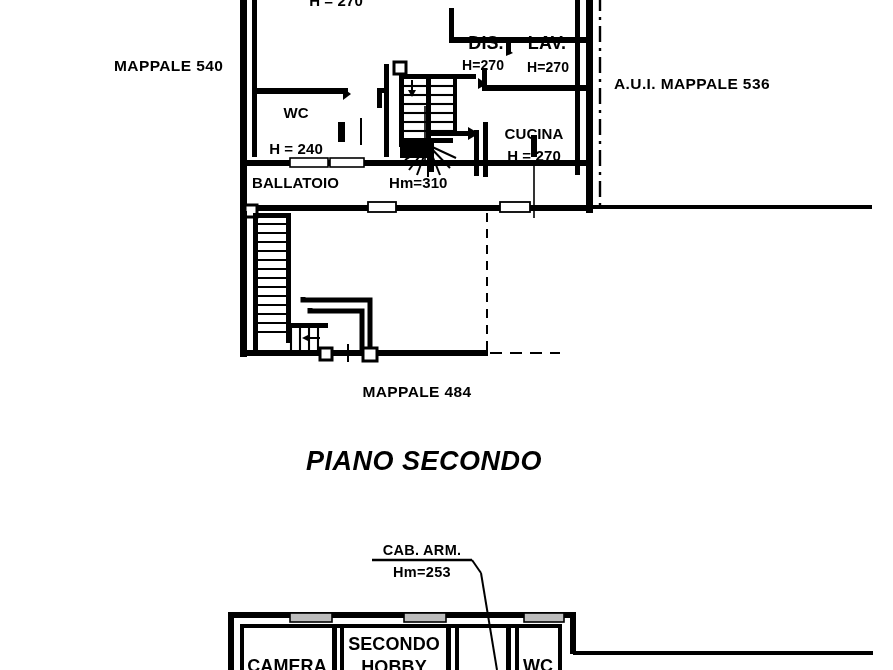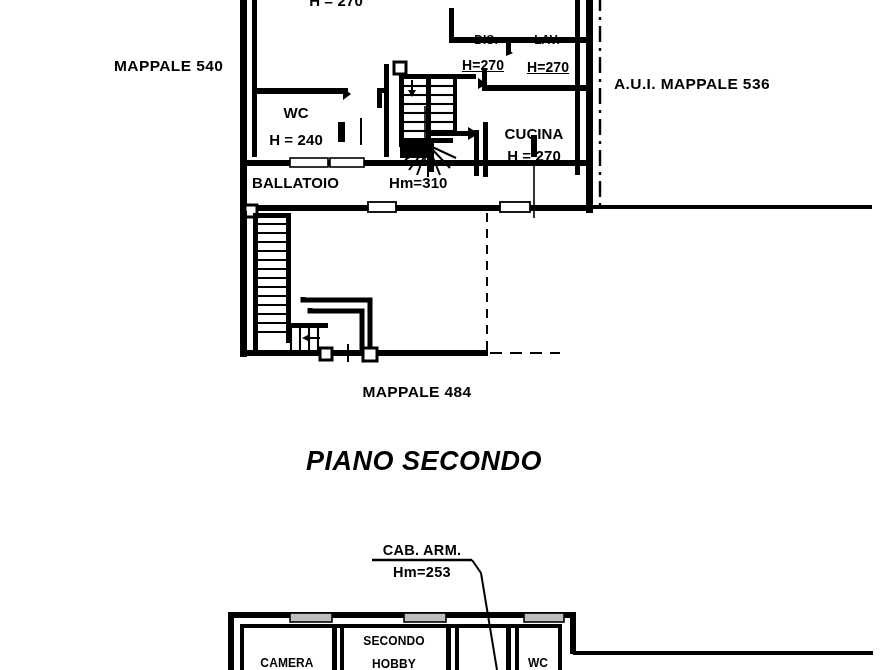--- a/index.html
+++ b/index.html
@@ -34,23 +34,23 @@
   .lbl {
     position: absolute;
     white-space: nowrap;
     font-family: "Liberation Sans", sans-serif;
     font-weight: bold;
     color: #000;
     line-height: 1.05;
     letter-spacing: 0.1px;
   }
   .lbl-room      { font-size: 15px; }
-  .lbl-room-sm   { font-size: 12px; }
+  .lbl-room-sm   { font-size: 18px; }
   .lbl-h         { font-size: 15px; }
-  .lbl-h-sm      { font-size: 14px; text-decoration: underline; }
+  .lbl-h-sm      { font-size: 14px; }
   .lbl-mappale   { font-size: 15.5px; letter-spacing: 0.4px; }
   .lbl-title {
     font-size: 27px;
     font-style: italic;
     font-weight: bold;
     letter-spacing: 0.5px;
   }
   .lbl-cab { font-size: 14.5px; letter-spacing: 0.3px; }
   .center { transform: translateX(-50%); }
 </style>
@@ -244,21 +244,21 @@
 
   <div class="lbl lbl-mappale" style="left:614px; top:62px;margin-top:14px;">A.U.I. MAPPALE 536</div>
 
   <div class="lbl lbl-room-sm center" style="left:486px; top:34px;">DIS.</div>
   <div class="lbl lbl-h-sm center" style="left:483px; top:58px;">H=270</div>
 
   <div class="lbl lbl-room-sm center" style="left:547px; top:34px;">LAV.</div>
   <div class="lbl lbl-h-sm center" style="left:548px; top:60px;">H=270</div>
 
   <div class="lbl lbl-room center" style="left:296px; top:105px;">WC</div>
-  <div class="lbl lbl-h center" style="left:296px; top:132px;">H = 240</div>
+  <div class="lbl lbl-h center" style="left:296px; top:141px;">H = 240</div>
 
   <div class="lbl lbl-room center" style="left:534px; top:126px;text-align:center;">CUCINA</div>
   <div class="lbl lbl-h center" style="left:534px; top:148px;">H = 270</div>
 
   <div class="lbl lbl-room" style="left:252px; top:175px;">BALLATOIO</div>
   <div class="lbl lbl-h" style="left:389px; top:175px;">Hm=310</div>
 
   <div class="lbl lbl-mappale center" style="left:417px; top:384px;">MAPPALE 484</div>
 
   <div class="lbl lbl-title center" style="left:424px; top:447px;">PIANO SECONDO</div>

